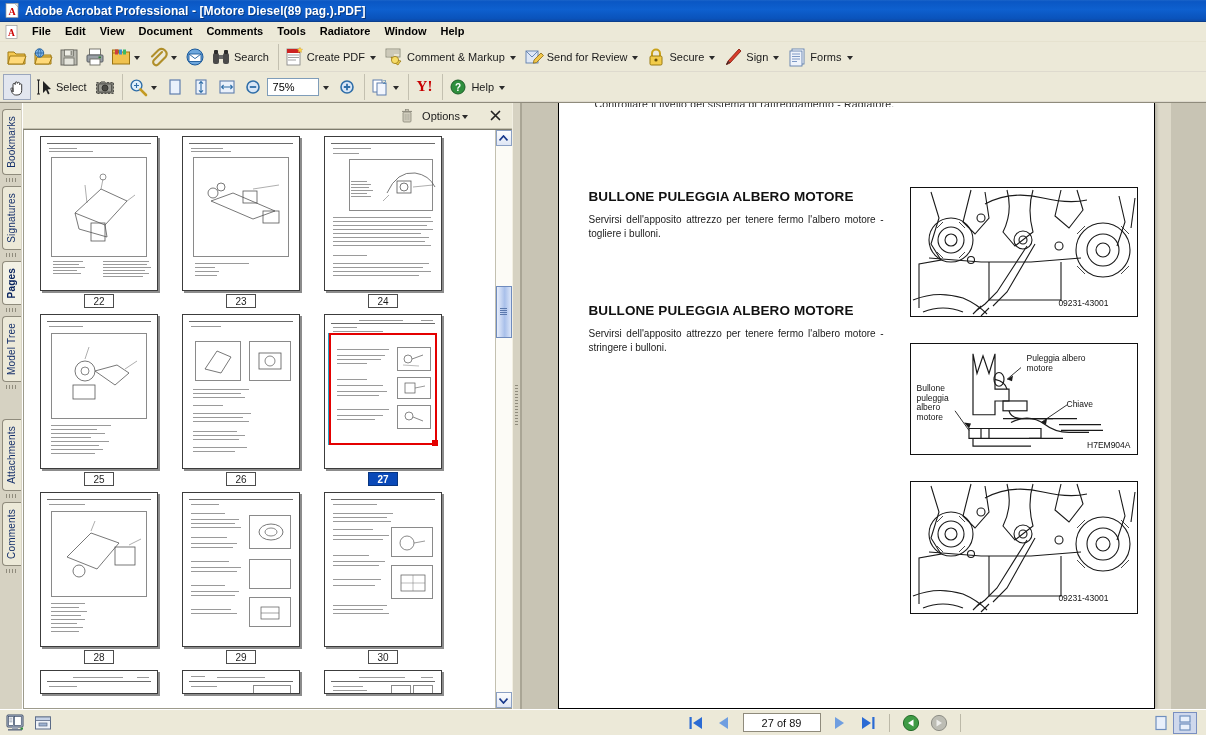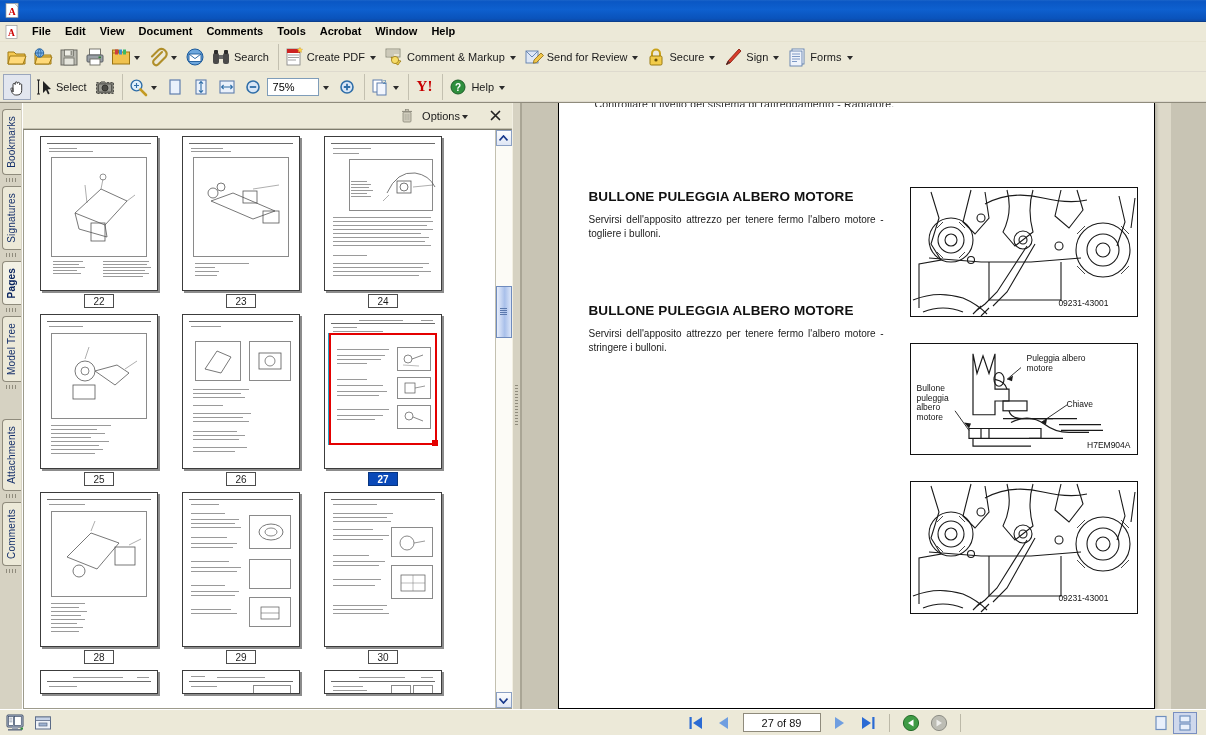--- a/index.html
+++ b/index.html
@@ -423,36 +423,37 @@
 <div id="app">
 
   <div class="titlebar">
     <div class="tb-icon">
       <svg width="15" height="15" viewBox="0 0 15 15">
         <rect x="1" y="0.5" width="12" height="14" fill="#fff" stroke="#9a9a9a" stroke-width=".7"></rect>
         <path d="M13 0.5 L13 4 L9.6 0.5 Z" fill="#e8e8e8" stroke="#9a9a9a" stroke-width=".6"></path>
         <text x="7" y="12" font-size="10" font-weight="bold" fill="#cc0000" text-anchor="middle" font-family="Liberation Serif, serif">A</text>
       </svg>
     </div>
+    <div class="tb-text">Adobe Acrobat Professional - [Motore Diesel(89 pag.).PDF]</div>
   </div>
 
   <div class="menubar">
     <div class="app-mini">
       <svg width="14" height="14" viewBox="0 0 14 14">
         <rect x="1" y="0.5" width="11" height="13" fill="#fff" stroke="#9a9a9a" stroke-width=".7"></rect>
         <text x="6.5" y="11" font-size="9.5" font-weight="bold" fill="#cc0000" text-anchor="middle" font-family="Liberation Serif, serif">A</text>
       </svg>
     </div>
     <div class="menuitem">File</div>
     <div class="menuitem">Edit</div>
     <div class="menuitem">View</div>
     <div class="menuitem">Document</div>
     <div class="menuitem">Comments</div>
     <div class="menuitem">Tools</div>
-    <div class="menuitem">Acrobat</div>
+    <div class="menuitem">Radiatore</div>
     <div class="menuitem">Window</div>
     <div class="menuitem">Help</div>
   </div>
 
   <div class="toolbar-row">
     <div class="tb-group first">
       <div class="tb-btn">
         <svg class="icon" viewBox="0 0 22 22">
           <path d="M2 6 h6 l2 2 h9 v10 H2 Z" fill="#f5c952" stroke="#a07a14" stroke-width="1"></path>
           <path d="M4 10 h16 l-3 8 H2 Z" fill="#ffd978" stroke="#a07a14" stroke-width="1"></path>

